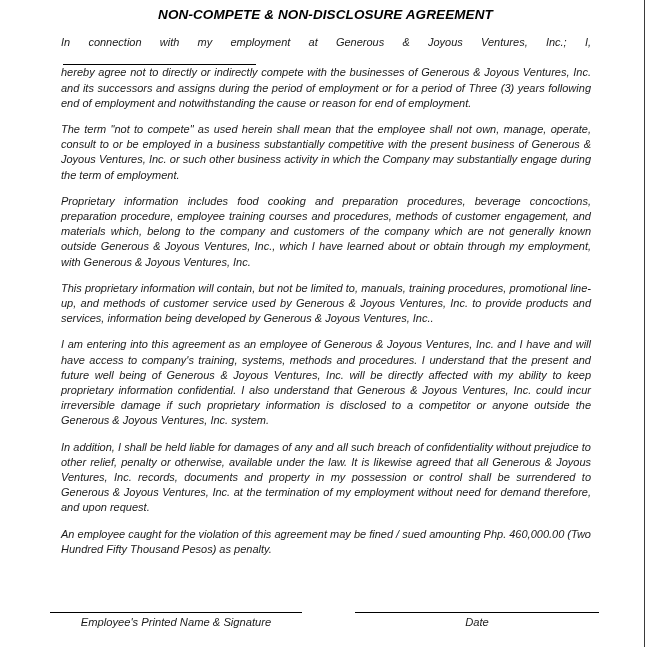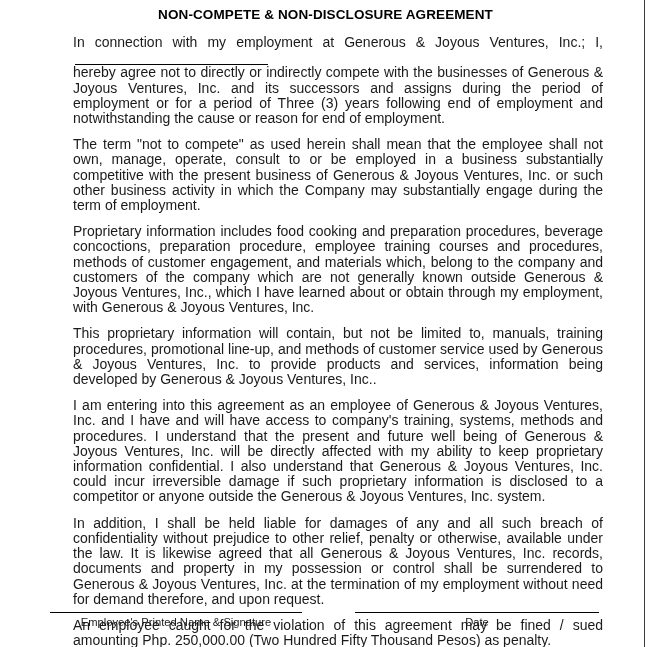--- a/index.html
+++ b/index.html
@@ -10,20 +10,21 @@
   body {
     font-family: "Liberation Sans", sans-serif;
   }
   .page {
     position: relative;
     width: 651px;
     height: 647px;
     background: #ffffff;
     box-sizing: border-box;
     overflow: hidden;
+    font-style: italic;
   }
   
   .page-edge-right {
     position: absolute;
     top: 0;
     right: 6px;
     width: 0;
     height: 647px;
     border-left: 1px solid #3a3a3a;
   }
@@ -35,25 +36,25 @@
     color: #000000;
     margin: 0;
     padding: 7px 40px 0 40px;
   }
   .body-area {
     padding: 0 12px 0 57px;
     width: 531px;
     box-sizing: content-box;
   }
   p.para {
-    font-size: 14px;
+    font-size: 11px;
     line-height: 15.2px;
     color: #1a1a1a;
     text-align: justify;
-    margin: 0 0 11px 16px;
+    margin: 0 0 11px 4px;
     width: 530px;
     hyphens: none;
   }
   p.para.first {
     margin-top: 13px;
   }
   .fill-line {
     display: inline-block;
     border-bottom: 1px solid #000000;
     vertical-align: bottom;
@@ -105,21 +106,21 @@
 
     <p class="para">Proprietary information includes food cooking and preparation procedures, beverage concoctions, preparation procedure, employee training courses and procedures, methods of customer engagement, and materials which, belong to the company and customers of the company which are not generally known outside Generous &amp; Joyous Ventures, Inc., which I have learned about or obtain through my employment, with Generous &amp; Joyous Ventures, Inc.</p>
 
     <p class="para">This proprietary information will contain, but not be limited to, manuals, training procedures, promotional line-up, and methods of  customer service used by Generous &amp; Joyous Ventures, Inc. to provide products and services, information being developed by Generous &amp; Joyous Ventures, Inc..</p>
 
     <p class="para">I am entering into this agreement as an employee of Generous &amp; Joyous Ventures, Inc. and I have and will have access to company's training, systems, methods and procedures.  I understand that the present and future well being of Generous &amp; Joyous Ventures, Inc. will be directly affected with my ability to keep proprietary information confidential.  I also understand that Generous &amp; Joyous Ventures, Inc. could incur irreversible damage if such proprietary information is disclosed to a competitor or anyone outside the Generous &amp; Joyous Ventures, Inc. system.</p>
 
     <p class="para">In addition, I shall be held liable for damages of any and all such breach of confidentiality without prejudice to other relief, penalty or otherwise, available under the law.  It is likewise agreed that all Generous &amp; Joyous Ventures, Inc. records, documents and property in my possession or control shall be surrendered to Generous &amp; Joyous Ventures, Inc. at the termination of my employment without need for demand therefore, and upon request.</p>
 
 
-    <p class="para">An employee caught for the violation of this agreement may be fined / sued   amounting Php. 250,000.00 (Two Hundred Fifty Thousand Pesos) as penalty.</p>
+    <p class="para">An employee caught for the violation of this agreement may be fined / sued   amounting Php. 460,000.00 (Two Hundred Fifty Thousand Pesos) as penalty.</p>
 
   </div>
 
   <div class="sig-block">
     <div class="sig-item" id="sig-date">
       <div class="sig-rule"></div>
       <span class="sig-caption">Date</span>
     </div>
     <div class="sig-item" id="sig-employee">
       <div class="sig-rule"></div>

